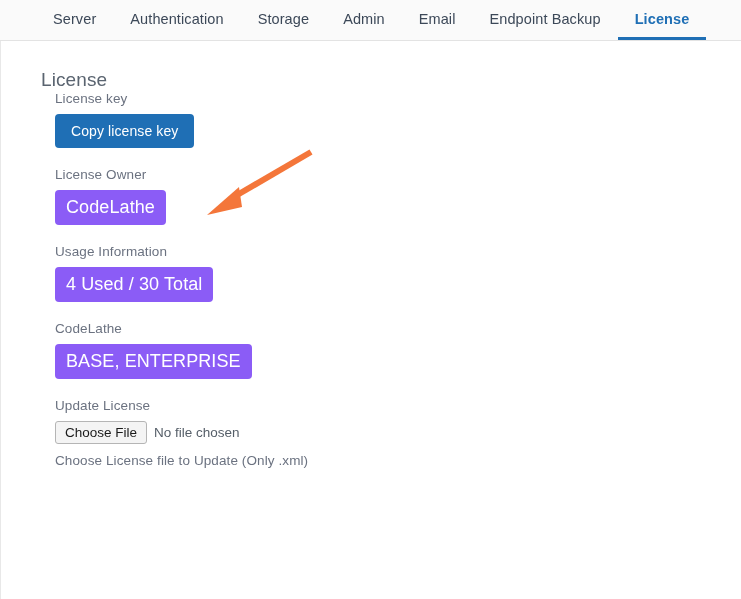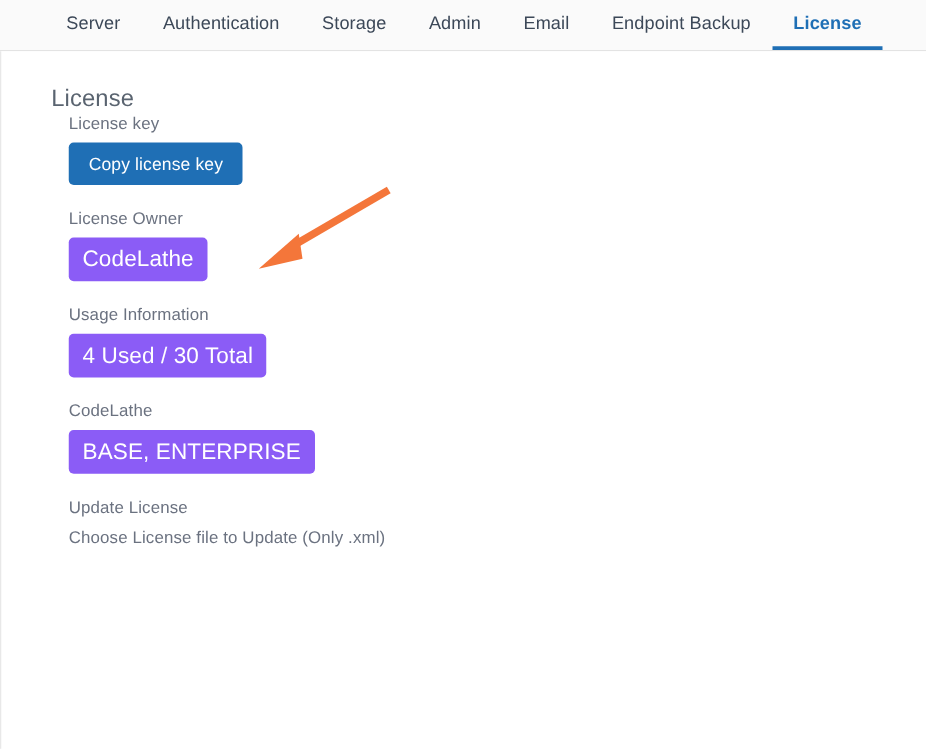--- a/index.html
+++ b/index.html
@@ -183,20 +183,24 @@
       <span class="badge">4 Used / 30 Total</span>
     </div>
 
     <div class="field">
       <div class="field-label">CodeLathe</div>
       <span class="badge">BASE, ENTERPRISE</span>
     </div>
 
     <div class="field">
       <div class="field-label">Update License</div>
+      <div class="file-row">
+        <span class="choose-file-btn">Choose File</span>
+        <span class="file-status">No file chosen</span>
+      </div>
       <div class="hint">Choose License file to Update (Only .xml)</div>
     </div>
 
   </div>
 
   <svg class="arrow-annotation" viewBox="0 0 120 80">
     <line x1="112" y1="7" x2="33" y2="53" stroke="#f4763a" stroke-width="6" stroke-linecap="butt"></line>
     <polygon points="8,70 40,42 43,62" fill="#f4763a"></polygon>
   </svg>
 

